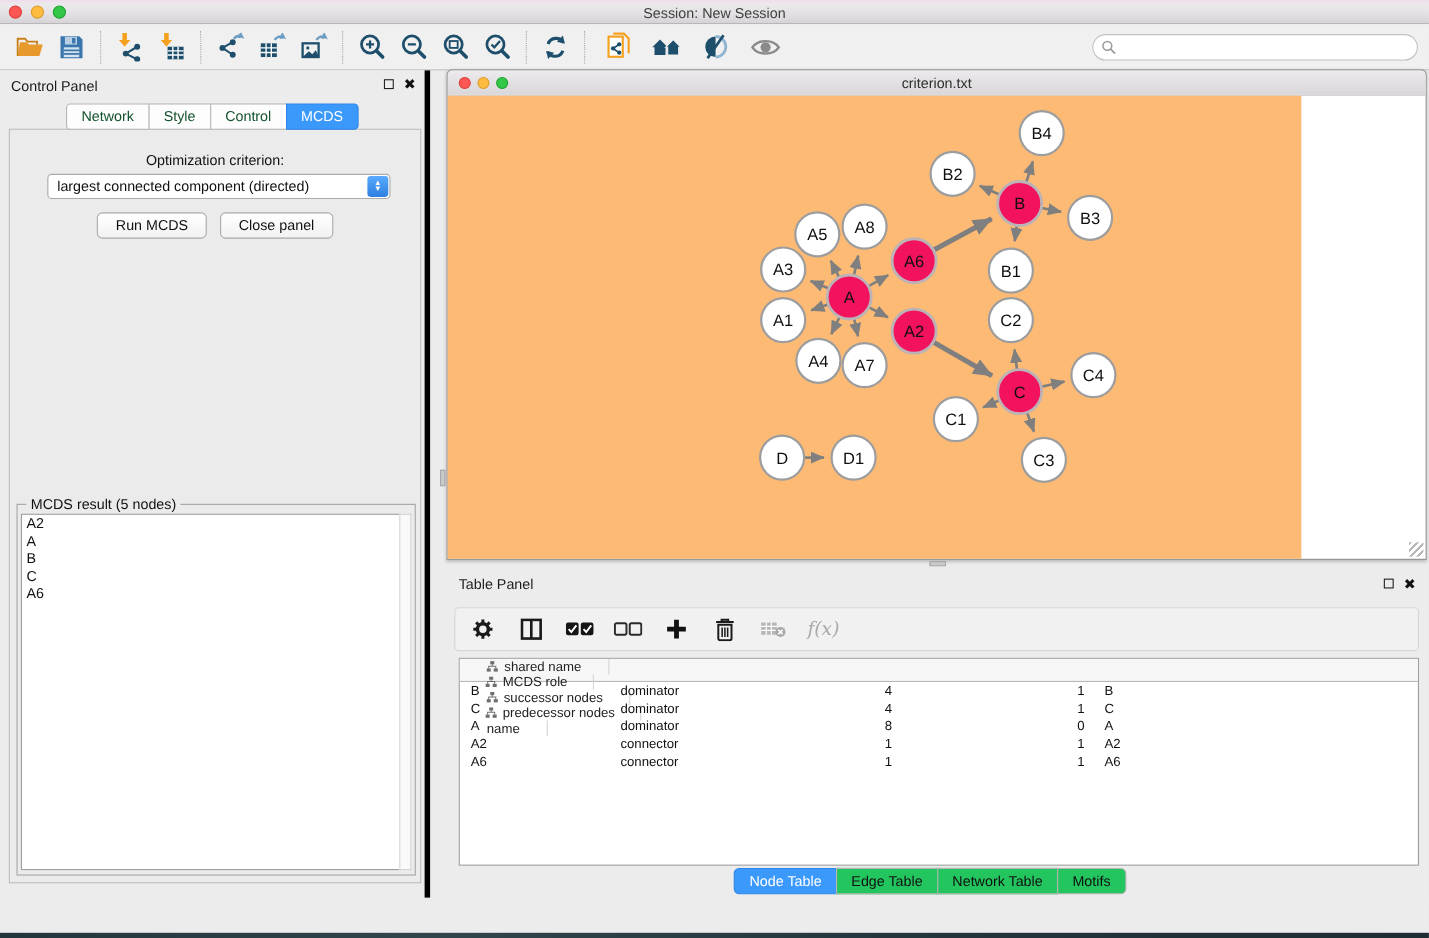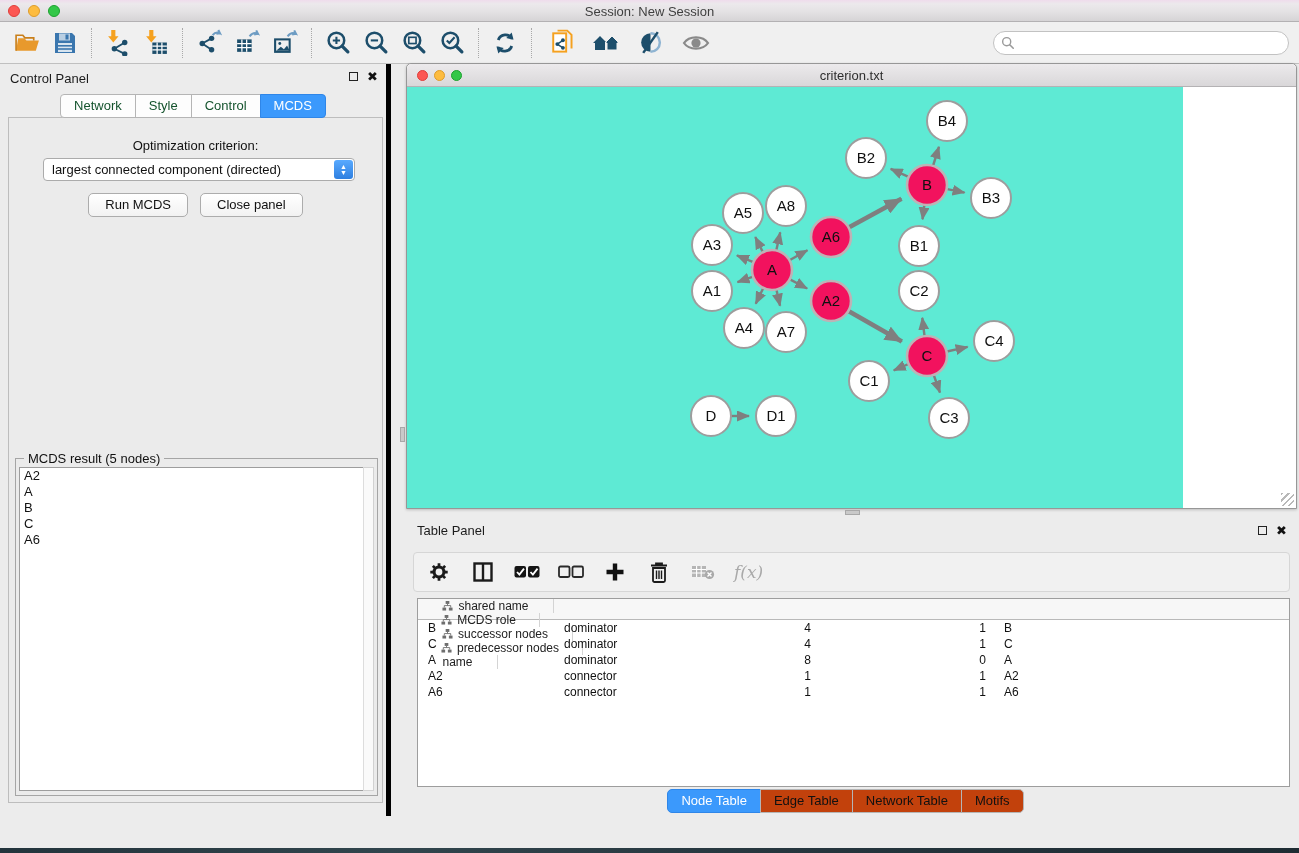--- a/index.html
+++ b/index.html
@@ -62,21 +62,21 @@
   .mcds-item { font-size:13px; color:#111; line-height:16px; padding-left:4px; }
   .mcds-scroll { position:absolute; right:3px; top:8px; width:11px; height:324px; background:#fafafa;
     border:1px solid #d2d2d2; border-left:1px solid #ddd; }
 
   
   .net-window { position:absolute; left:406px; top:63px; width:891px; height:446px; background:#fff;
     border:1px solid #979797; border-radius:5px 5px 0 0; box-shadow:0 1px 3px rgba(0,0,0,.2); }
   .net-titlebar { position:absolute; left:0; top:0; width:100%; height:23px;
     background:linear-gradient(#eceaec,#d9d7d9); border-bottom:1px solid #b4b2b4; border-radius:5px 5px 0 0; }
   .net-title { position:absolute; width:100%; top:4px; text-align:center; font-size:13px; color:#2e2e2e; }
-  .net-canvas { position:absolute; left:0; top:23px; width:776px; height:421px; background:#5eead4; }
+  .net-canvas { position:absolute; left:0; top:23px; width:776px; height:421px; background:#fdba74; }
   .node-label { font-size:15px; fill:#101010; font-family:"Liberation Sans","DejaVu Sans",sans-serif; }
   .resize-grip { position:absolute; right:2px; bottom:2px; width:13px; height:13px;
     background:repeating-linear-gradient(-45deg, transparent 0 3px, #b8b8b8 3px 4.5px); }
   .vthumb { position:absolute; left:400px; top:427px; width:5px; height:15px; background:#c9c9c9; border:1px solid #a8a8a8; }
   .hthumb { position:absolute; left:845px; top:510px; width:15px; height:5px; background:#c9c9c9; border:1px solid #a8a8a8; }
 
   
   .table-panel { position:absolute; left:392px; top:515px; width:907px; height:301px; background:#ececec; }
   .tp-head { position:absolute; left:0; top:0; width:100%; height:26px; }
   .tp-title { position:absolute; left:25px; top:8px; font-size:13px; color:#1c1c1c; }
@@ -93,21 +93,21 @@
   .th.filler { flex:1; border-right:none; }
   .tree-ico { width:11px; height:11px; flex:0 0 auto; }
   .tbody { position:absolute; left:0; top:21px; right:0; bottom:0; overflow:hidden; }
   .tr { display:flex; height:16px; align-items:center; }
   .td { font-size:12px; color:#111; padding-left:10px; overflow:hidden; white-space:nowrap; }
   .td.col2 { padding-left:0; padding-right:20px; }
   .td.col3 { padding-left:0; padding-right:10px; }
   .td.col4 { padding-left:8px; }
 
   .table-tabs { position:absolute; left:0; bottom:3px; width:100%; display:flex; justify-content:center; }
-  .seg { background:#c2410c; border:1px solid #b5b5b5; padding:3px 13px 4px; font-size:13px; color:#111; margin-left:-1px; }
+  .seg { background:#22c55e; border:1px solid #b5b5b5; padding:3px 13px 4px; font-size:13px; color:#111; margin-left:-1px; }
   .seg:first-child { border-radius:5px 0 0 5px; margin-left:0; }
   .seg:last-child { border-radius:0 5px 5px 0; }
   .seg.active { background:#3b99fc; border-color:#2f86e8; color:#fff; }
 
   
   .statusbar { position:absolute; left:0; top:816px; width:1299px; height:32px; background:#ececec;
     border-top:1px solid #c6c6c6; }
   .list-btn { position:absolute; left:9px; top:4px; width:30px; height:24px; border:1px solid #b7b7b7;
     border-radius:3px; background:#f4f4f4; display:flex; align-items:center; justify-content:center; }
   .memory-btn { position:absolute; right:9px; top:4px; height:24px; border:1px solid #b0b0b0; border-radius:4px;

